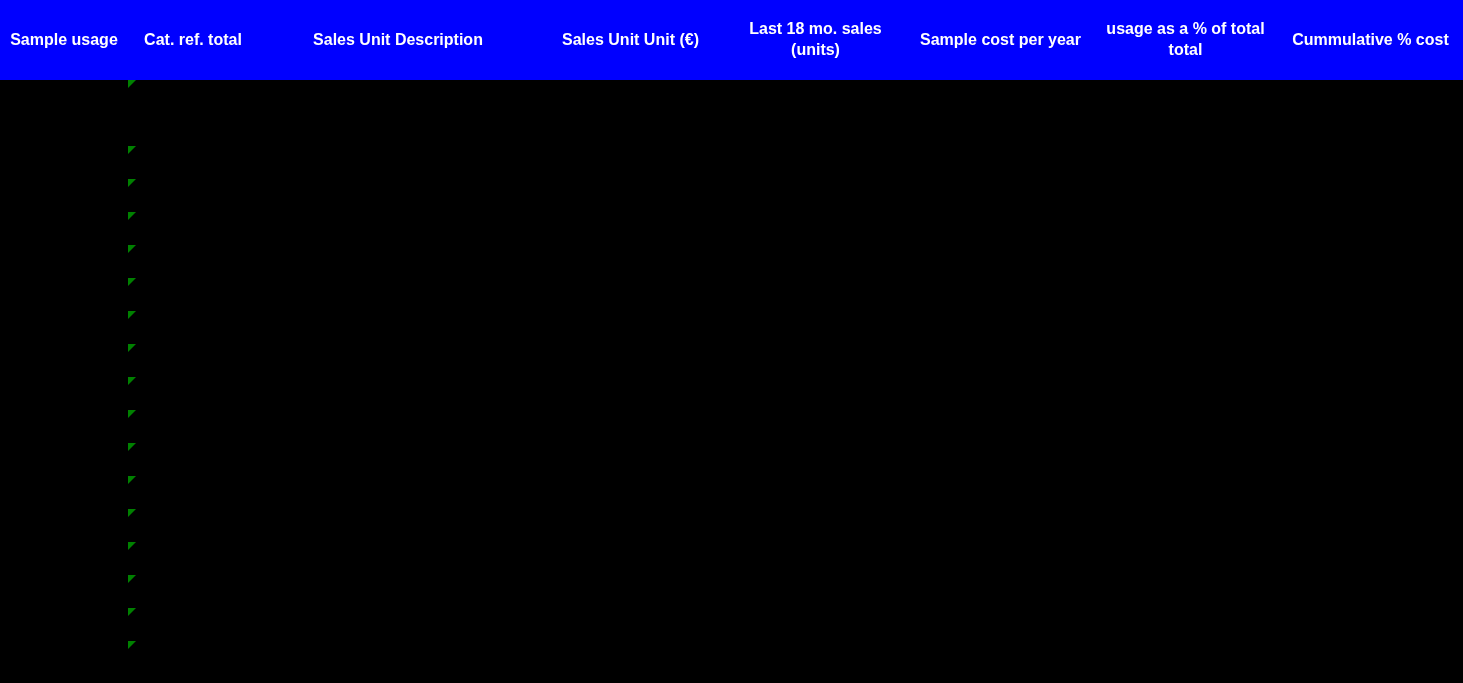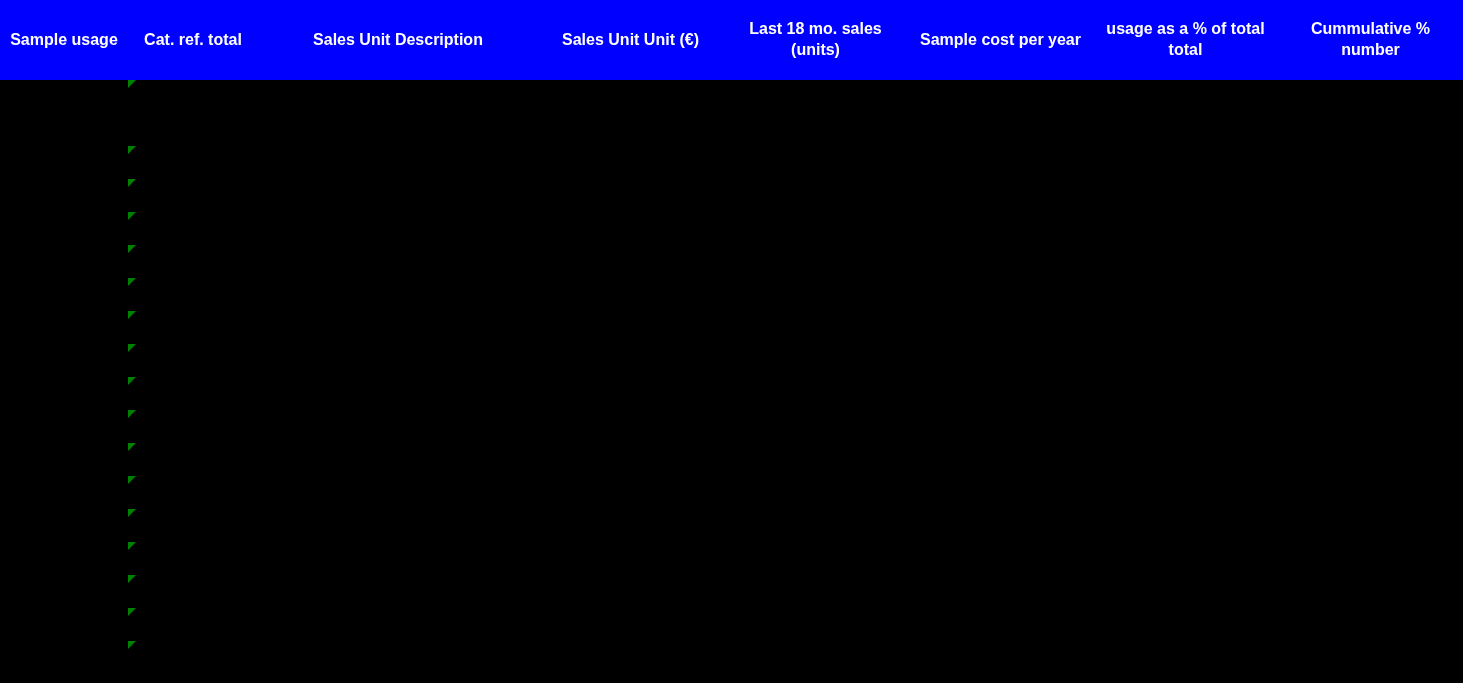--- a/index.html
+++ b/index.html
@@ -71,21 +71,21 @@
   </colgroup>
   <thead>
     <tr>
       <th>Sample usage</th>
       <th>Cat. ref. total</th>
       <th>Sales Unit Description</th>
       <th>Sales Unit Unit (€)</th>
       <th>Last 18 mo. sales (units)</th>
       <th>Sample cost per year</th>
       <th>usage as a % of total total</th>
-      <th>Cummulative % number</th>
+      <th>Cummulative % cost</th>
     </tr>
   </thead>
   <tbody id="table-body">
   <tr>
         <td></td>
         <td>
           <div class="error-marker"></div>
         </td>
         <td></td>
         <td></td>

